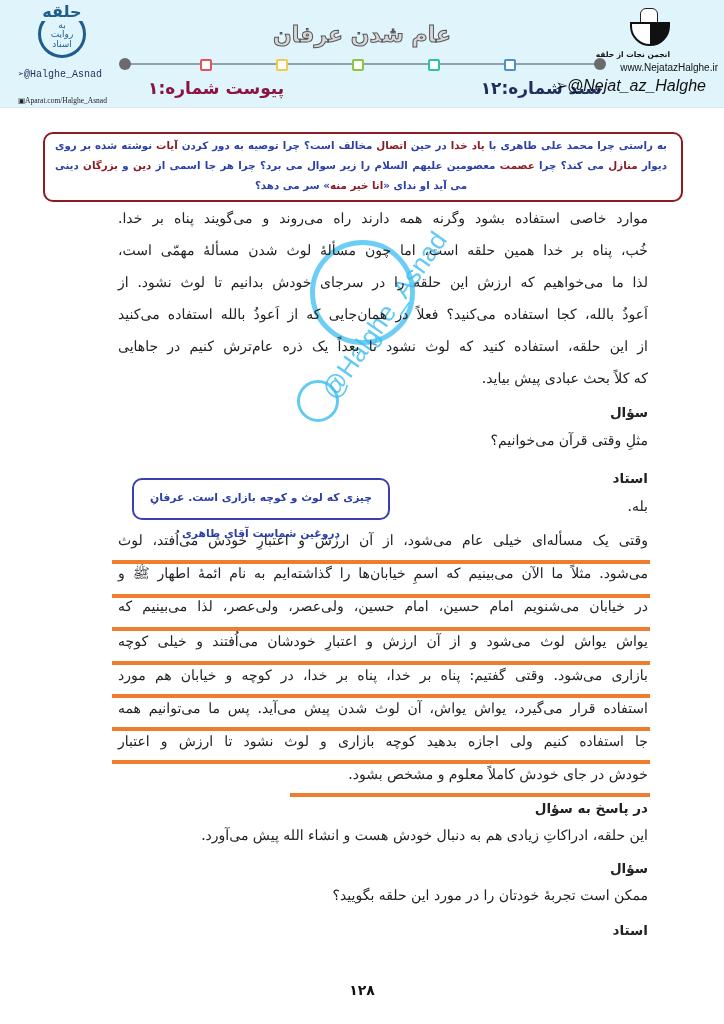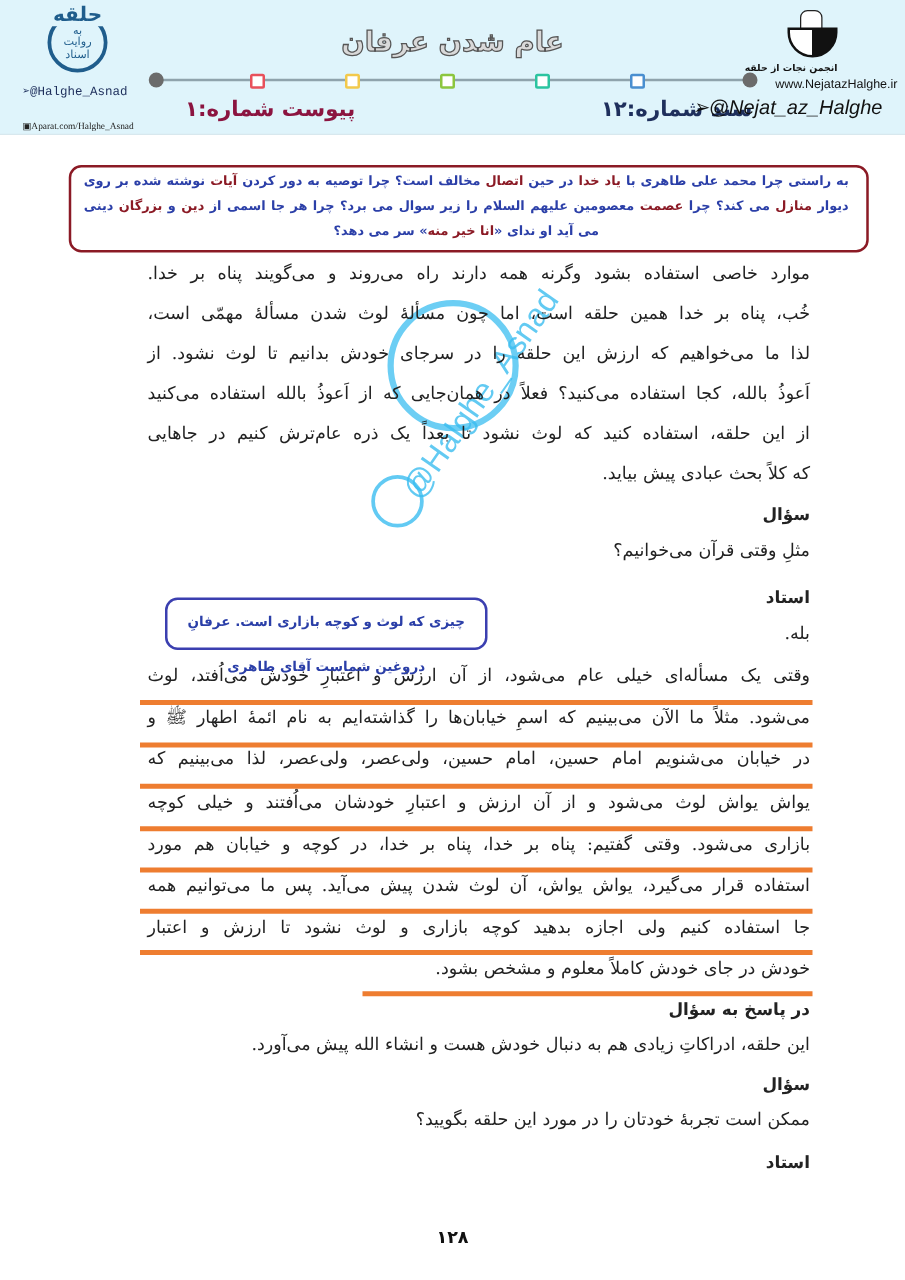--- a/index.html
+++ b/index.html
@@ -15,21 +15,21 @@
   .logo-left .big { font-size:16px; font-weight:bold; display:block; margin-top:-12px; background:#dff4fb; }
   .left-social { position:absolute; left:18px; top:68px; font-family:Liberation Mono, monospace; font-size:10px; color:#1e2f5c; }
   .left-social2 { position:absolute; left:18px; top:84px; font-family:"Liberation Serif", serif; font-size:7.5px; color:#222;margin-top:12px; }
   .logo-right { position:absolute; right:52px; top:8px; width:46px; height:40px; }
   .mask { position:absolute; left:4px; top:14px; width:40px; height:24px; border-radius:0 0 20px 20px; background:linear-gradient(to right,#fff 0 50%, #111 50% 100%); border:2px solid #111; box-sizing:border-box; }
   .hand { position:absolute; left:14px; top:0px; width:16px; height:16px; border:1.5px solid #222; border-radius:6px 6px 2px 2px; background:#fff; }
   .right-org { position:absolute; right:54px; top:50px; font-family:"DejaVu Sans", sans-serif; font-weight:bold; font-size:7.5px; color:#111; direction:rtl; }
   .right-site { position:absolute; right:6px; top:62px; font-family:Liberation Sans, sans-serif; font-size:10px; color:#111; }
   .right-tg { position:absolute; right:18px; top:76px; font-family:"Liberation Sans", sans-serif; font-size:16px; color:#111;font-style:italic; }
 
-  .callout { position:absolute; left:43px; top:132px; width:640px; height:70px; border:2px solid #8b1a25; border-radius:10px; box-sizing:border-box; direction:rtl; text-align:justify; font-family:"DejaVu Sans", sans-serif; font-weight:bold; font-size:10.3px; line-height:20px; padding:1px 14px 0 10px; color:#2b3fa8; text-align-last:center;margin-left:12px; }
+  .callout { position:absolute; left:43px; top:132px; width:640px; height:70px; border:2px solid #8b1a25; border-radius:10px; box-sizing:border-box; direction:rtl; text-align:justify; font-family:"DejaVu Sans", sans-serif; font-weight:bold; font-size:10.3px; line-height:20px; padding:1px 14px 0 10px; color:#2b3fa8; text-align-last:center; }
   .callout .r { color:#8b1a25; }
 
   .body { position:absolute; left:118px; width:530px; direction:rtl; font-family:"DejaVu Serif", serif; font-size:14px; color:#222; }
   .line { position:absolute; right:0; white-space:nowrap; text-align:right; }
   .just { width:530px; text-align:justify; text-align-last:justify; }
   .head { font-family:"DejaVu Sans", sans-serif; font-weight:bold; font-size:13.5px; }
   .uline { position:absolute; height:4px; background:#ee7d30; }
 
   .quote-box { position:absolute; left:132px; top:478px; width:258px; height:42px; border:2.5px solid #3b3fb0; border-radius:10px; box-sizing:border-box; direction:rtl; text-align:center; font-family:"DejaVu Sans", sans-serif; font-weight:bold; font-size:10.8px; line-height:36px; color:#2b3fa8; }
 

